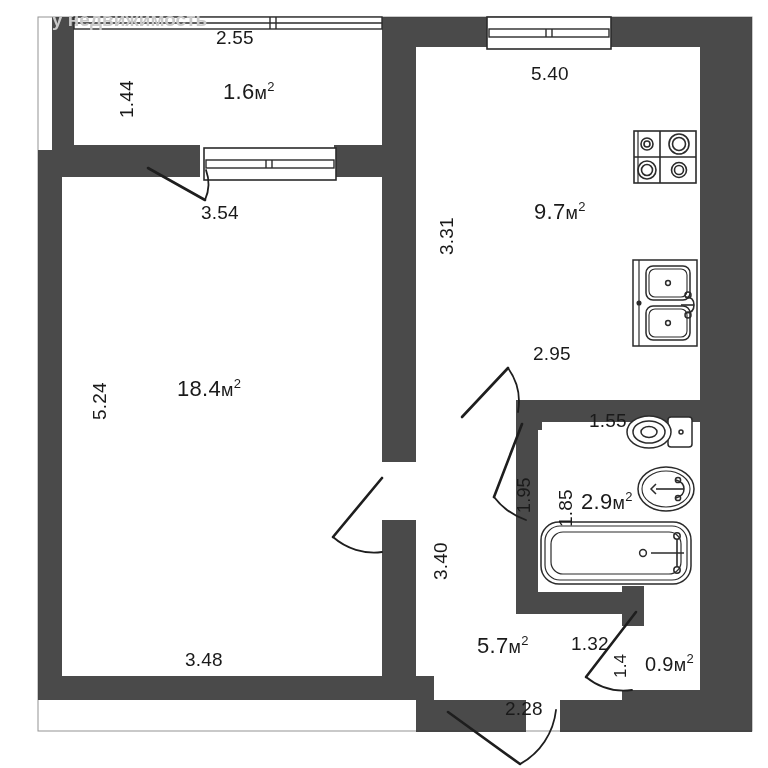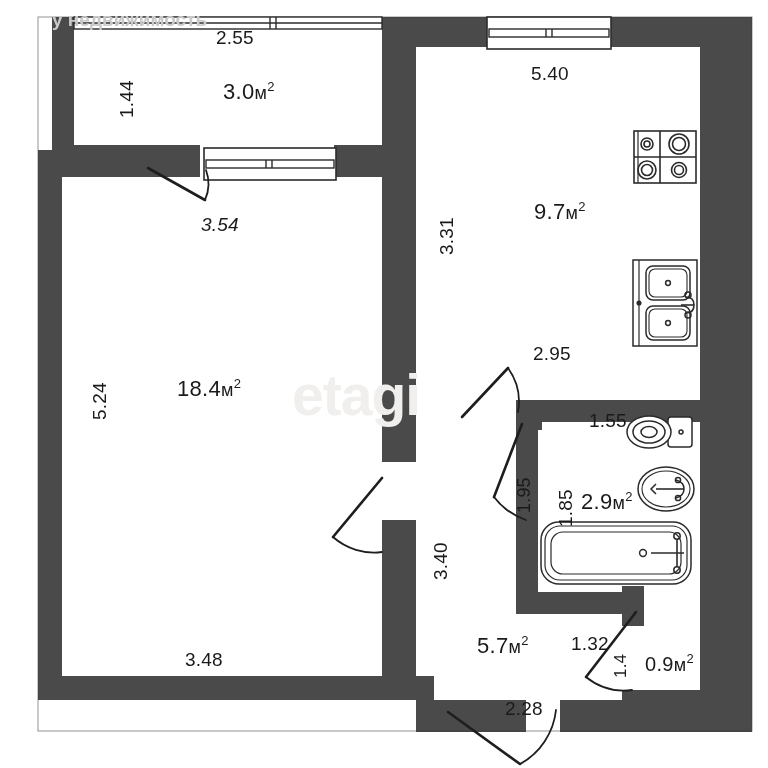--- a/index.html
+++ b/index.html
@@ -202,26 +202,25 @@
       <rect x="551" y="532" width="130" height="42" rx="12" stroke-width="1.2"></rect>
       <circle cx="643" cy="553" r="3.4"></circle>
       <line x1="651" y1="553" x2="684" y2="553" stroke-width="1.6"></line>
       <line x1="677" y1="539" x2="677" y2="567" stroke-width="1.6"></line>
       <circle cx="677" cy="536" r="3.2"></circle>
       <circle cx="677" cy="570" r="3.2"></circle>
     </g>
 
   </svg>
 
-  <div class="wm-center" style="left:292px; top:362px;">etagi</div>
 
   <div class="wm-top" style="left:52px; top:9px;">у недвижимость</div>
 
   <div class="lbl area" style="left:223px; top:80px;">
-    <span>3.0</span><span class="unit">м</span><span class="sup">2</span>
+    <span>1.6</span><span class="unit">м</span><span class="sup">2</span>
   </div>
 
   <div class="lbl area" style="left:177px; top:377px;">
     <span>18.4</span><span class="unit">м</span><span class="sup">2</span>
   </div>
 
   <div class="lbl area" style="left:534px; top:200px;">
     <span>9.7</span><span class="unit">м</span><span class="sup">2</span>
   </div>
 
@@ -232,21 +231,21 @@
   <div class="lbl area" style="left:477px; top:634px;">
     <span>5.7</span><span class="unit">м</span><span class="sup">2</span>
   </div>
 
   <div class="lbl area" style="left:645px; top:652px; font-size:20px;">
     <span>0.9</span><span class="unit">м</span><span class="sup">2</span>
   </div>
 
   <div class="lbl dim" style="left:199px; top:28px;margin-left:17px;">2.55</div>
 
-  <div class="lbl dim" style="left:201px; top:215px;font-style:italic;">3.54</div>
+  <div class="lbl dim" style="left:201px; top:203px;">3.54</div>
 
   <div class="lbl dim" style="left:185px; top:650px;">3.48</div>
 
   <div class="lbl dim" style="left:531px; top:64px;">5.40</div>
 
   <div class="lbl dim" style="left:525px; top:344px;margin-left:8px;">2.95</div>
 
   <div class="lbl dim" style="left:589px; top:411px;">1.55</div>
 
   <div class="lbl dim" style="left:571px; top:634px;">1.32</div>

